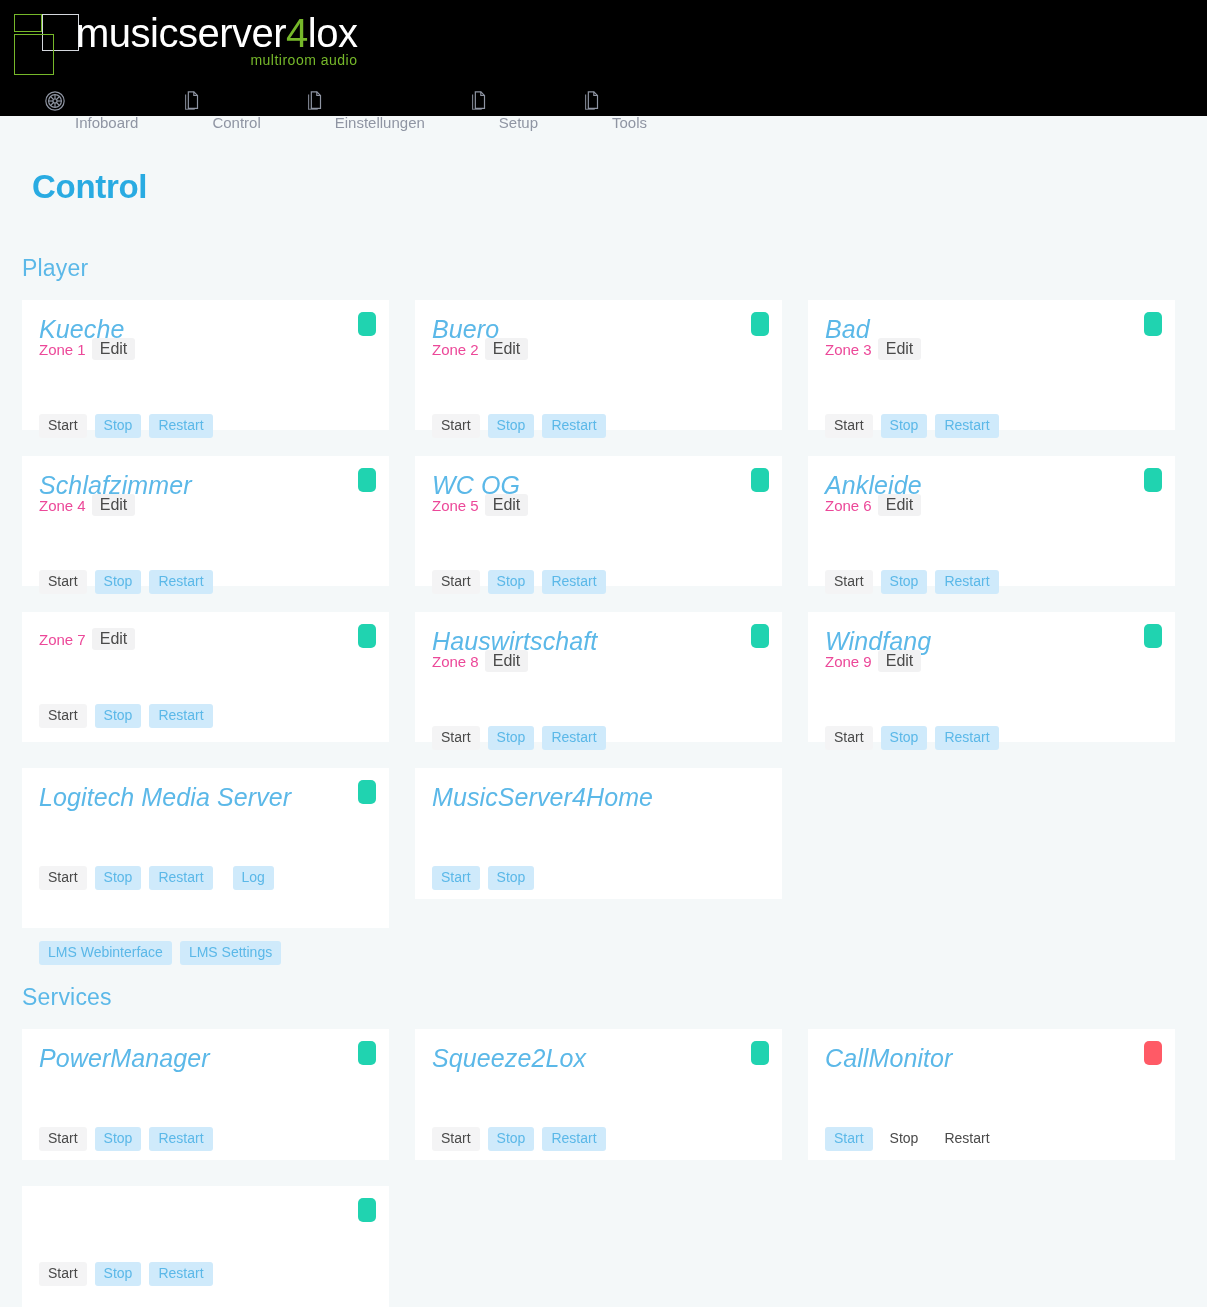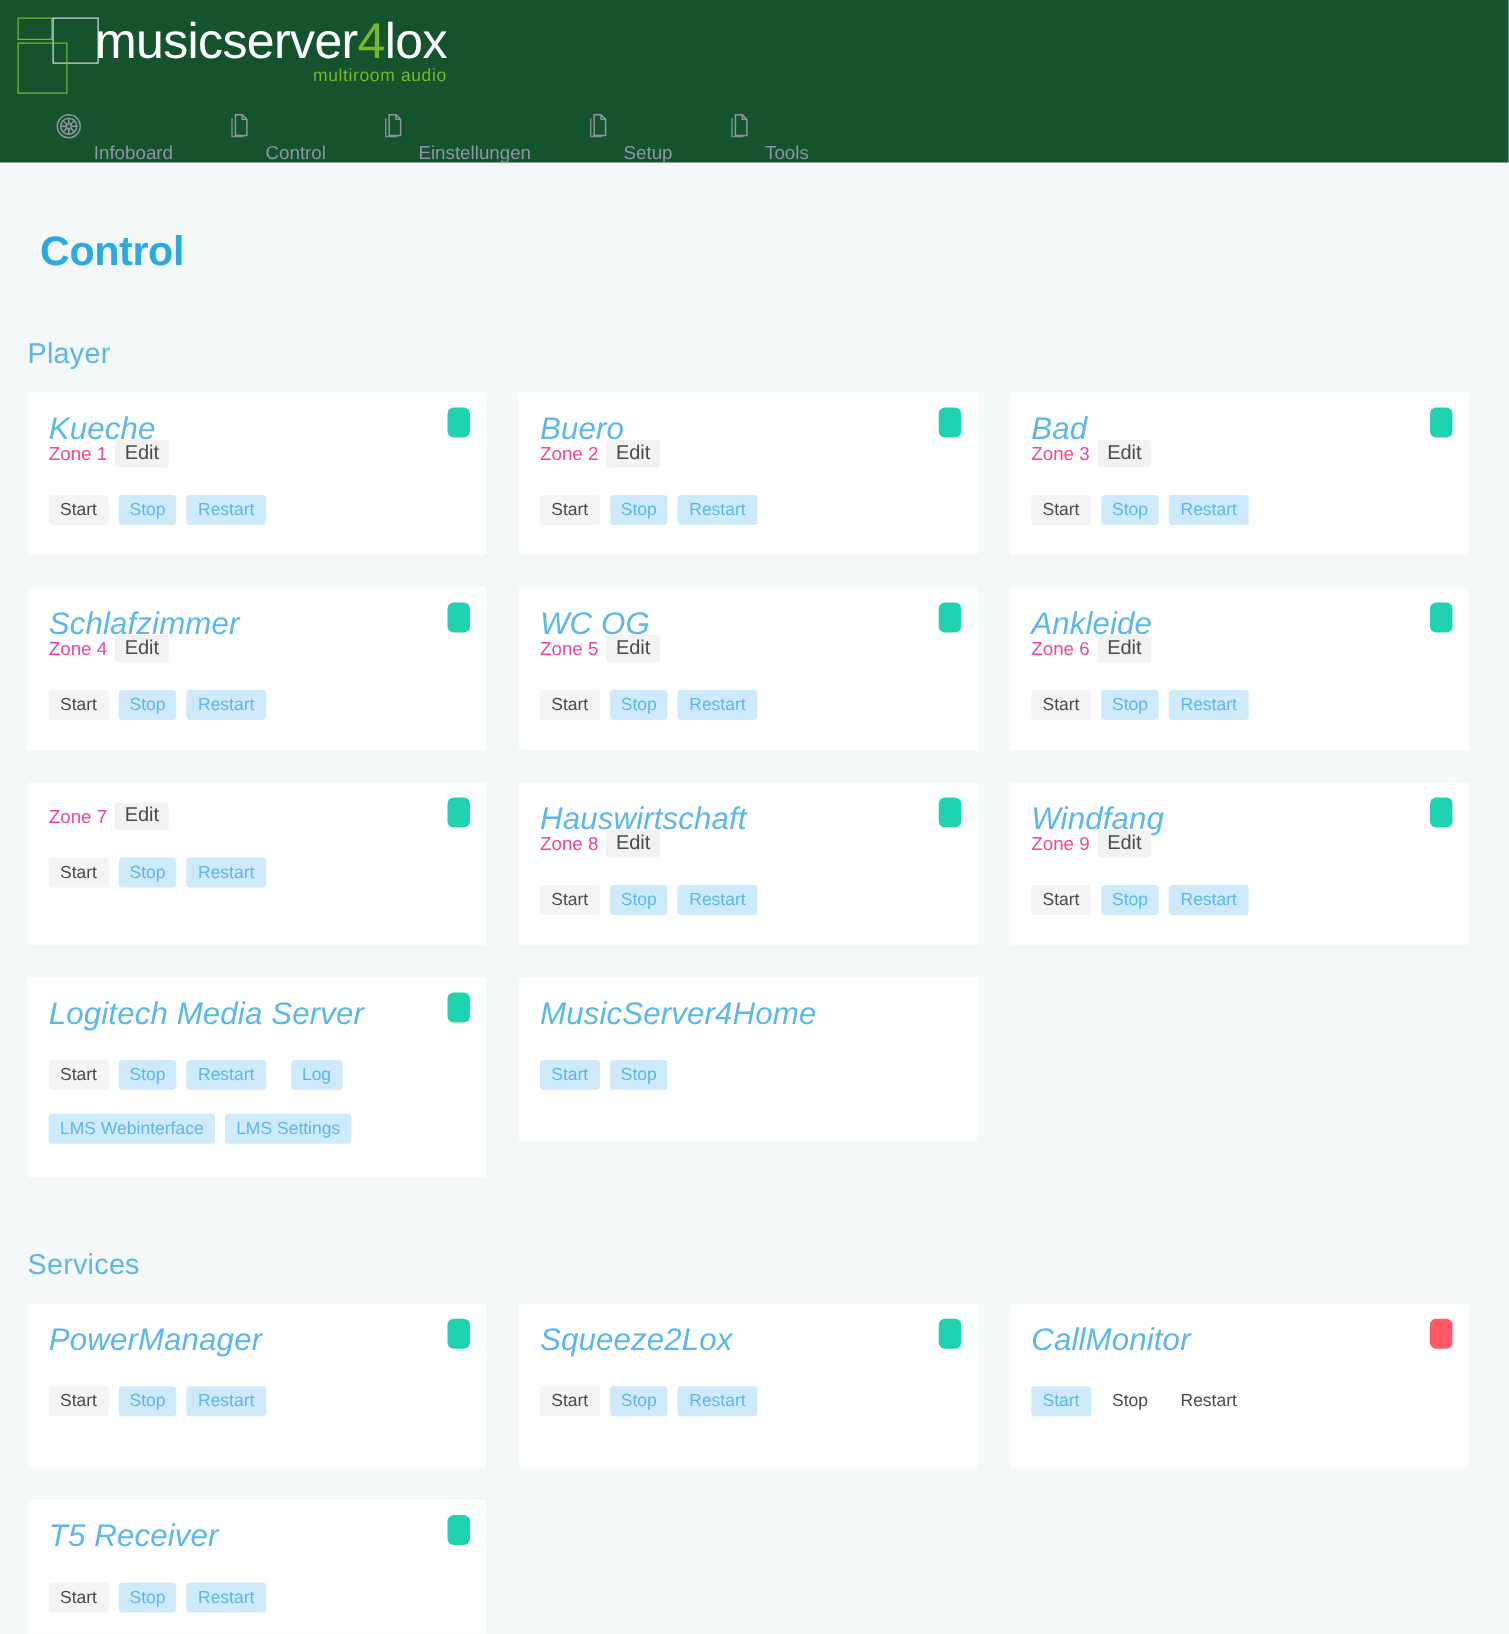--- a/index.html
+++ b/index.html
@@ -7,22 +7,22 @@
   body {
     width: 1207px;
     height: 1307px;
     background: #f4f8f9;
     font-family: "Liberation Sans", sans-serif;
     overflow: hidden;
   }
 
   
   .header {
-    background: #14532d;
-    height: 130px;
+    background: #000000;
+    height: 116px;
     position: relative;
   }
 
   .brand {
     display: flex;
     align-items: flex-start;
     padding: 12px 0 0 12px;
     height: 78px;
   }
 
@@ -179,20 +179,21 @@
     font-weight: 300;
     padding: 3px 9px 4px 9px;
     border-radius: 3px;
     margin-right: 8px;
     cursor: pointer;
     border: none;
     background: transparent;
     white-space: nowrap;
     font-family: "Liberation Sans", sans-serif;
     line-height: 17px;
+    margin-top: 32px;
   }
   .btn.active   { background: #cfeafb; color: #5bb8e8; }
   .btn.inactive { background: #f4f4f5; color: #4a4a4a; }
   .btn.plain    { background: transparent; color: #4a4a4a; }
   .btn.gap      { margin-left: 12px; }
 
   .btn-edit {
     font-size: 16px;
     font-weight: 400;
     padding: 3px 8px 4px 8px;
@@ -457,21 +458,20 @@
         <div class="card h-plain">
           <div class="card-title">CallMonitor</div>
           <span class="status-dot status-off"></span>
           <div class="btn-row" style="margin-top: 26px;">
             <button class="btn active">Start</button>
             <button class="btn plain">Stop</button>
             <button class="btn plain">Restart</button>
           </div>
         </div>
         <div class="card h-plain">
-          <div class="card-title">T5 Receiver</div>
           <span class="status-dot status-on"></span>
           <div class="btn-row" style="margin-top: 26px;">
             <button class="btn inactive">Start</button>
             <button class="btn active">Stop</button>
             <button class="btn active">Restart</button>
           </div>
         </div>
       </div>
     </div>
 </div>

